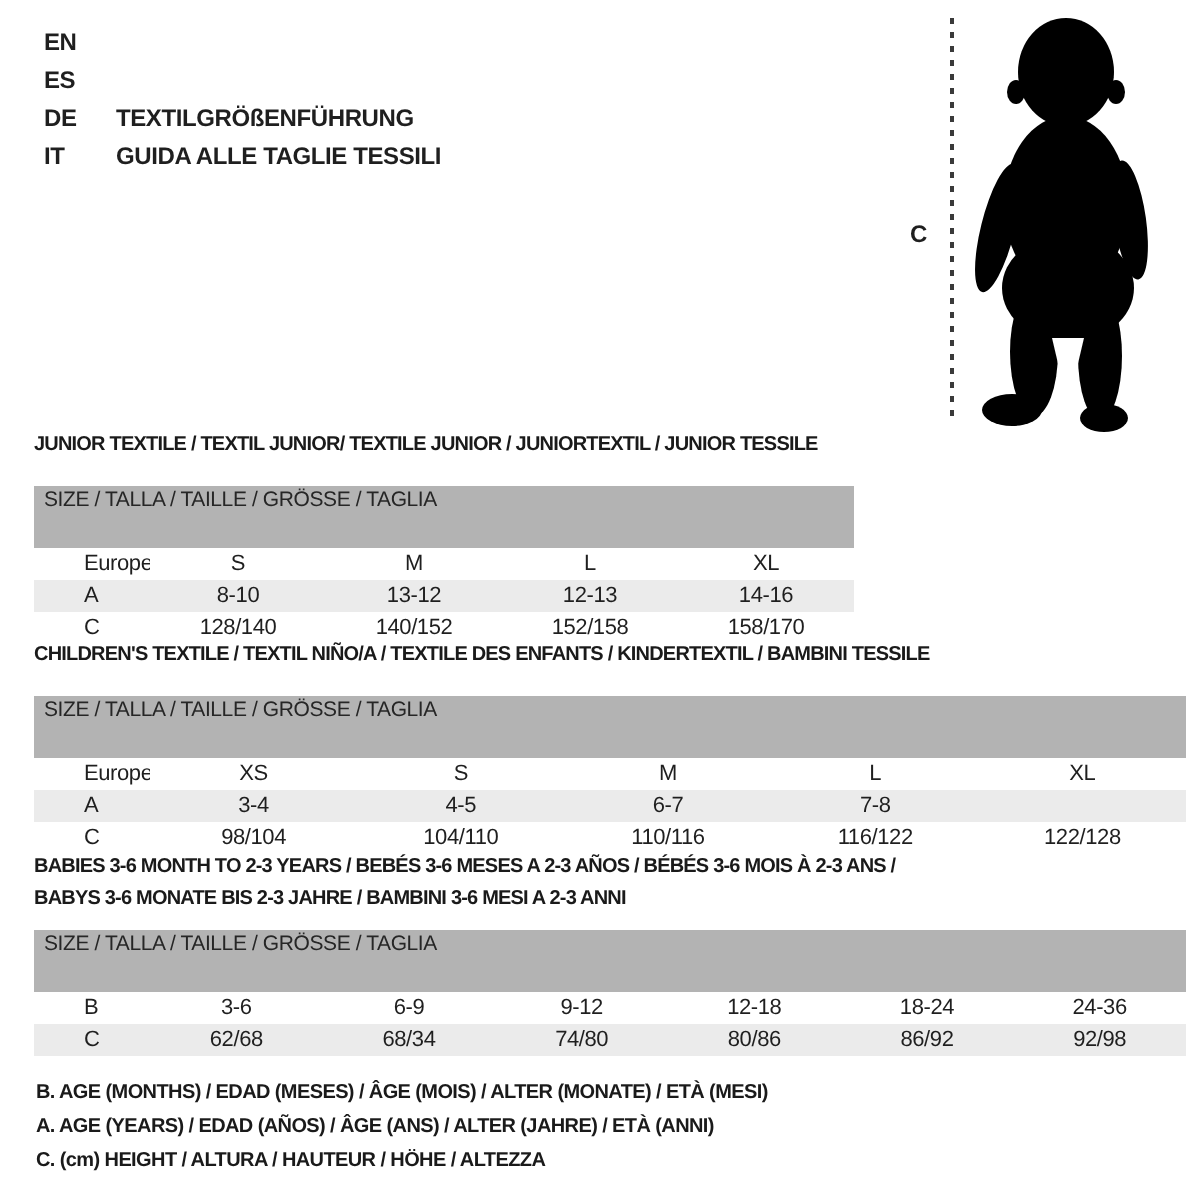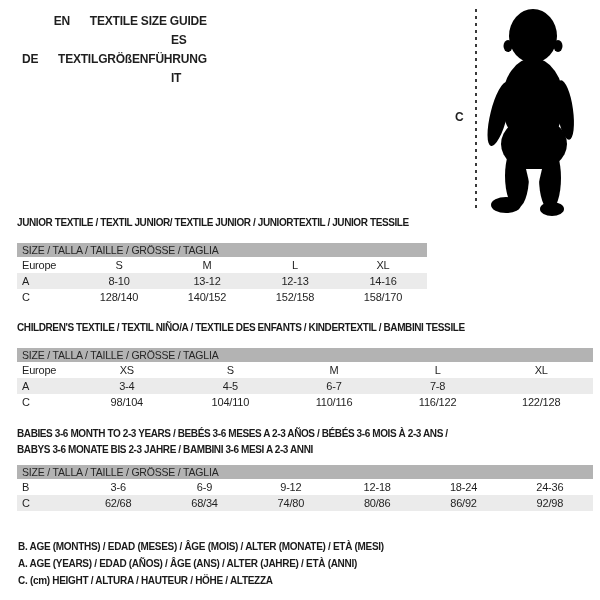--- a/index.html
+++ b/index.html
@@ -2,62 +2,62 @@
 <html><head>
 <meta charset="utf-8">
 <style>
   html,body{margin:0;padding:0;}
   body{
     width:600px;height:600px;position:relative;background:#ffffff;
     font-family:"Liberation Sans", sans-serif;color:#1f1f1f;overflow:hidden;
   }
   
   .lang-list{position:absolute;top:12px;left:22px;}
-  .lang-row{display:flex;font-size:12px;font-weight:700;letter-spacing:-0.2px;line-height:19px;justify-content:flex-end;}
+  .lang-row{display:flex;font-size:12px;font-weight:700;letter-spacing:-0.2px;line-height:19px;}
   .lang-code{width:36px;}
   
   .figure{position:absolute;top:4px;left:445px;width:150px;height:215px;}
   .figure svg{display:block;}
   .c-label{font-size:12px;font-weight:700;fill:#1f1f1f;font-family:"Liberation Sans",sans-serif;}
   
   .section{position:absolute;left:17px;}
   .section-title{font-size:10px;font-weight:700;letter-spacing:-0.4px;line-height:16px;color:#1a1a1a;white-space:pre-line;}
   .size-table{margin-top:12px;}
   .size-table.tight{margin-top:7px;}
   .w-narrow{width:410px;}
   .w-wide{width:576px;}
   .thead{
-    background:#b3b3b3;height:14px;line-height:14px;font-size:10.5px;letter-spacing:-0.2px;
+    background:#b3b3b3;height:31px;line-height:14px;font-size:10.5px;letter-spacing:-0.2px;
     padding-left:5px;color:#262626;
   }
   .tr{display:grid;height:16px;line-height:16px;font-size:11px;letter-spacing:-0.2px;}
   .tr.shaded{background:#ebebeb;}
   .td{text-align:center;overflow:hidden;}
-  .td.label{text-align:left;padding-left:5px;}
+  .td.label{text-align:left;padding-left:5px;margin-left:20px;}
   
   .legend{position:absolute;left:18px;top:538px;}
   .legend-line{font-size:10px;font-weight:700;letter-spacing:-0.3px;line-height:17px;color:#1a1a1a;}
 </style>
 </head>
 <body>
 
 <div class="lang-list">
   <div class="lang-row">
     <span class="lang-code">EN</span>
-    <span class="lang-title">TEXTILE SIZE GUIDE</span>
   </div>
   <div class="lang-row">
     <span class="lang-code">ES</span>
   </div>
   <div class="lang-row">
     <span class="lang-code">DE</span>
     <span class="lang-title">TEXTILGRÖßENFÜHRUNG</span>
   </div>
   <div class="lang-row">
     <span class="lang-code">IT</span>
+    <span class="lang-title">GUIDA ALLE TAGLIE TESSILI</span>
   </div>
 </div>
 
 <div class="figure">
   <svg width="150" height="215" viewBox="0 0 150 215">
 
     <line x1="31" y1="5" x2="31" y2="205" stroke="#3a3a3a" stroke-width="2" stroke-dasharray="3 4"></line>
 
     <text x="10" y="117" class="c-label">C</text>
 

